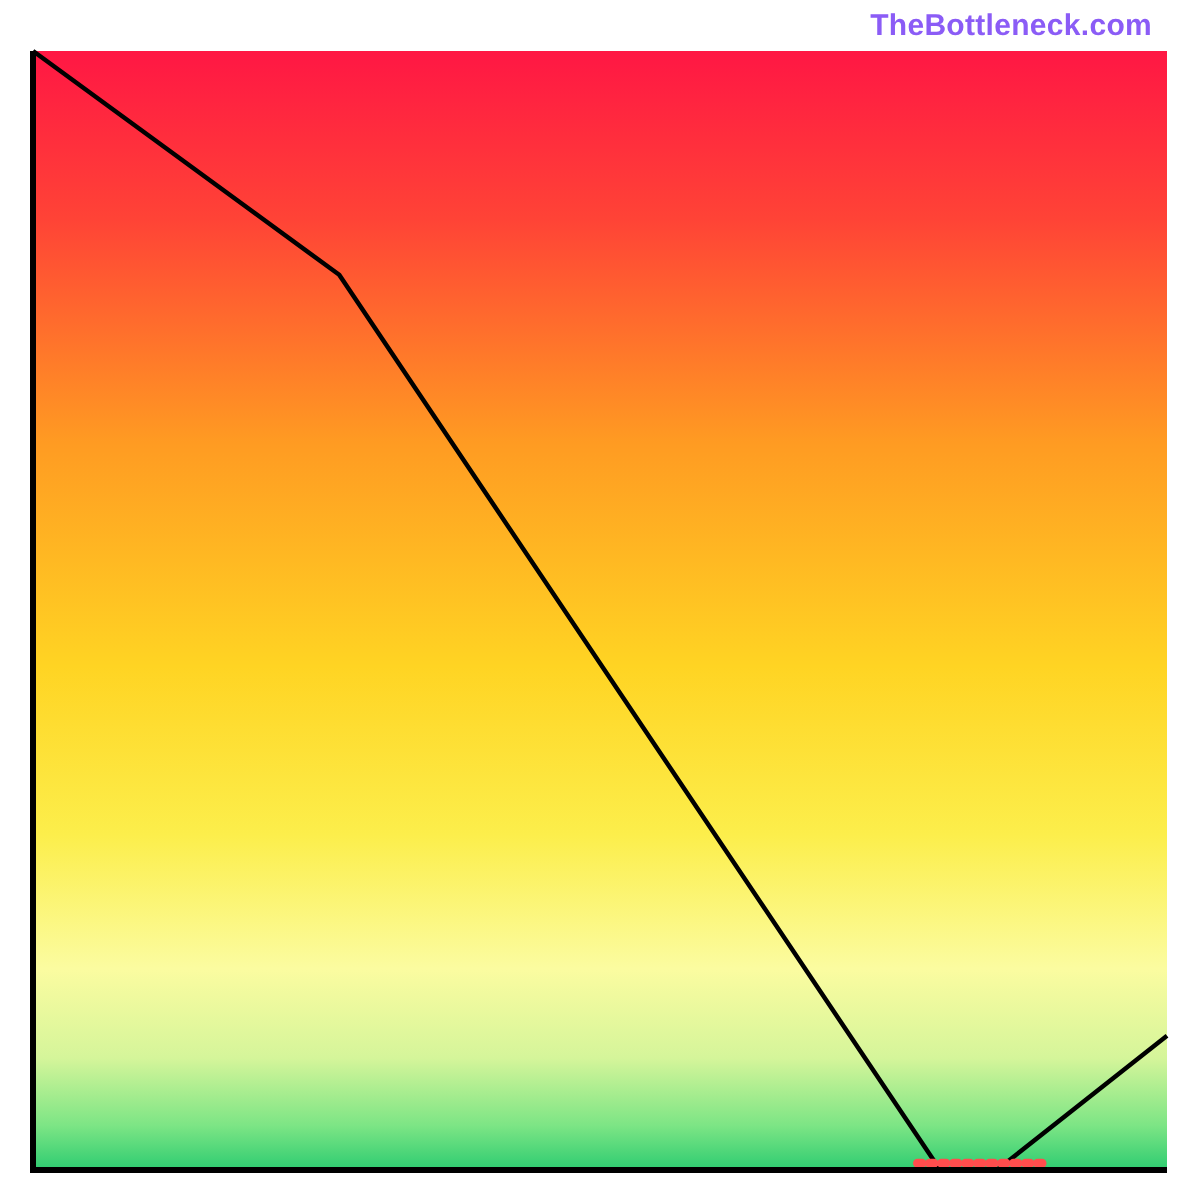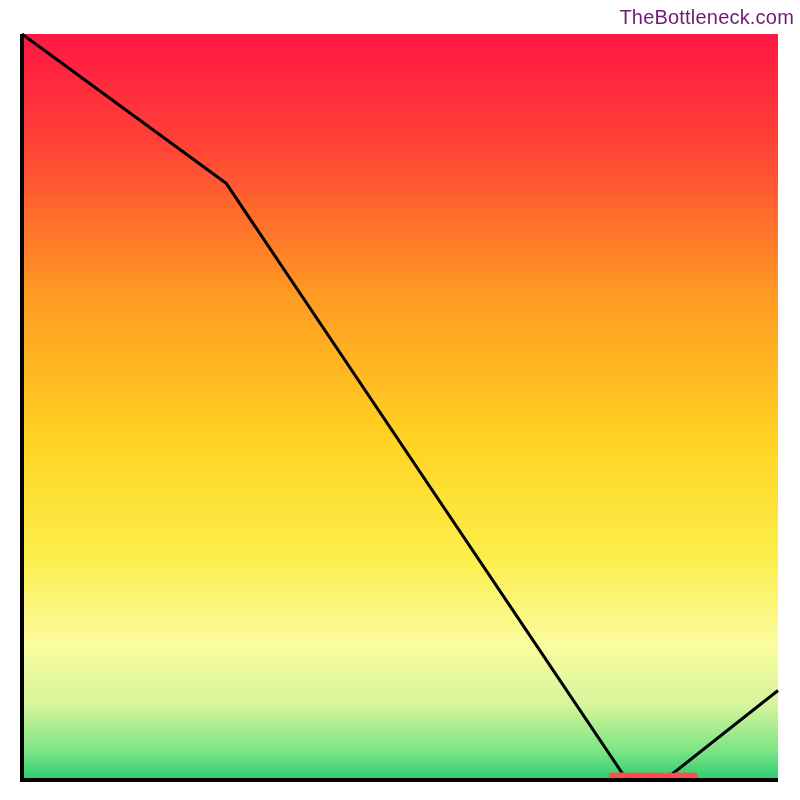--- a/index.html
+++ b/index.html
@@ -7,24 +7,24 @@
     padding: 0;
     width: 800px;
     height: 800px;
     background: #ffffff;
     font-family: Arial, sans-serif;
     position: relative;
   }
   .watermark {
     position: absolute;
     top: 6px;
-    right: 6px;
-    color: #701a75;
+    right: 32px;
+    color: #8b5cf6;
     font-size: 20px;
-    font-weight: 400;
+    font-weight: 700;
     letter-spacing: 0.2px;
   }
   .chart-area {
     position: absolute;
     top: 32px;
     left: 20px;
     width: 760px;
     height: 750px;
   }
   svg {

